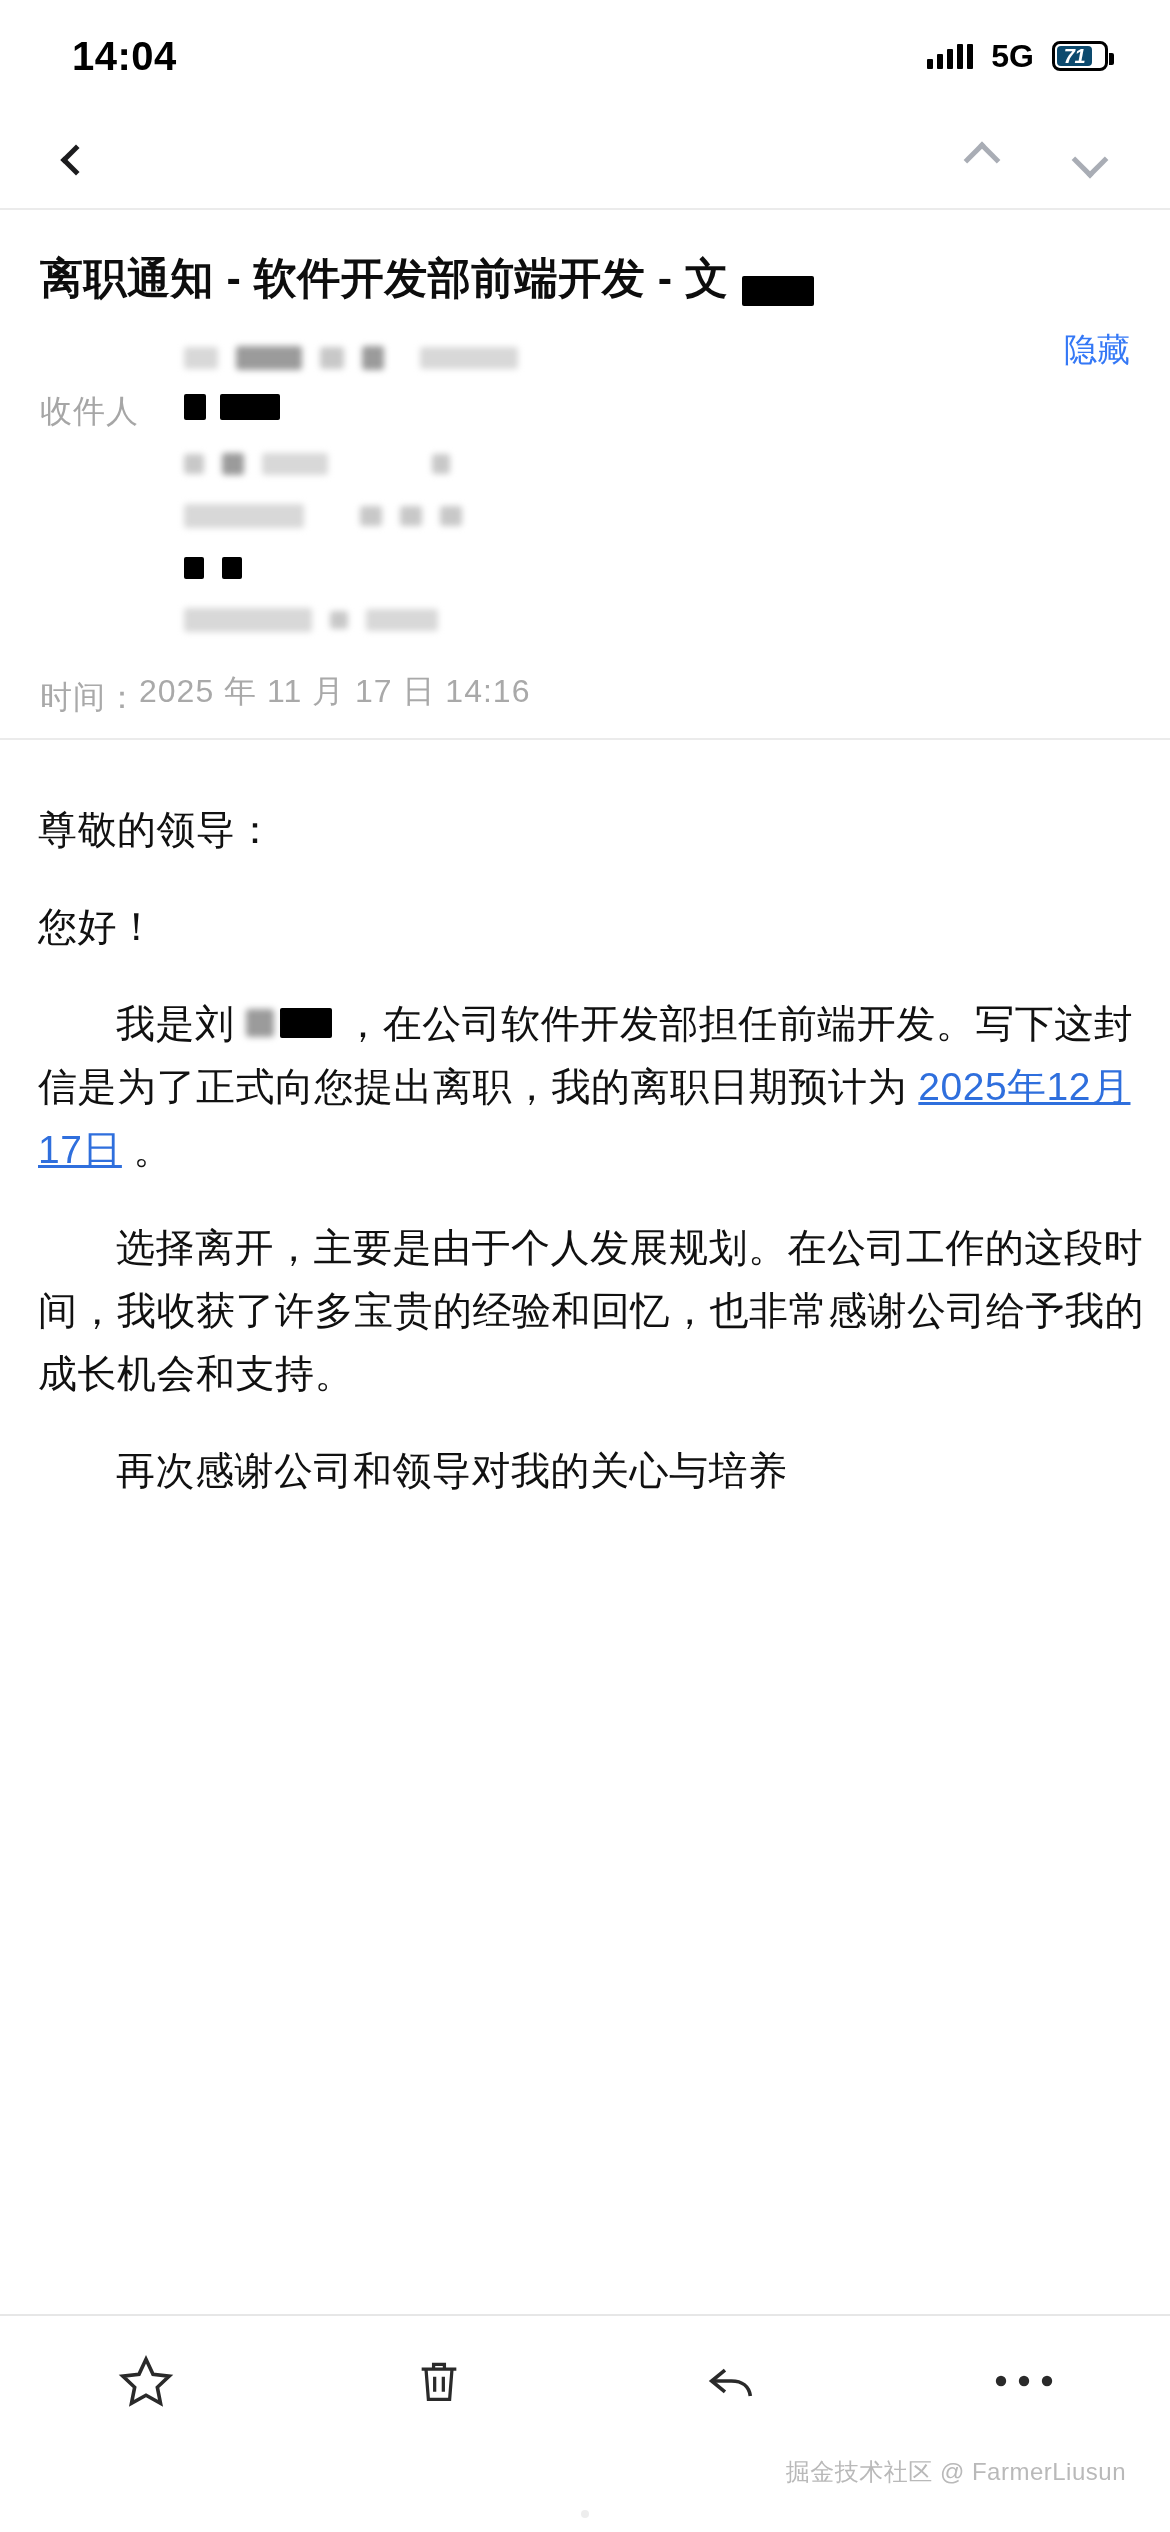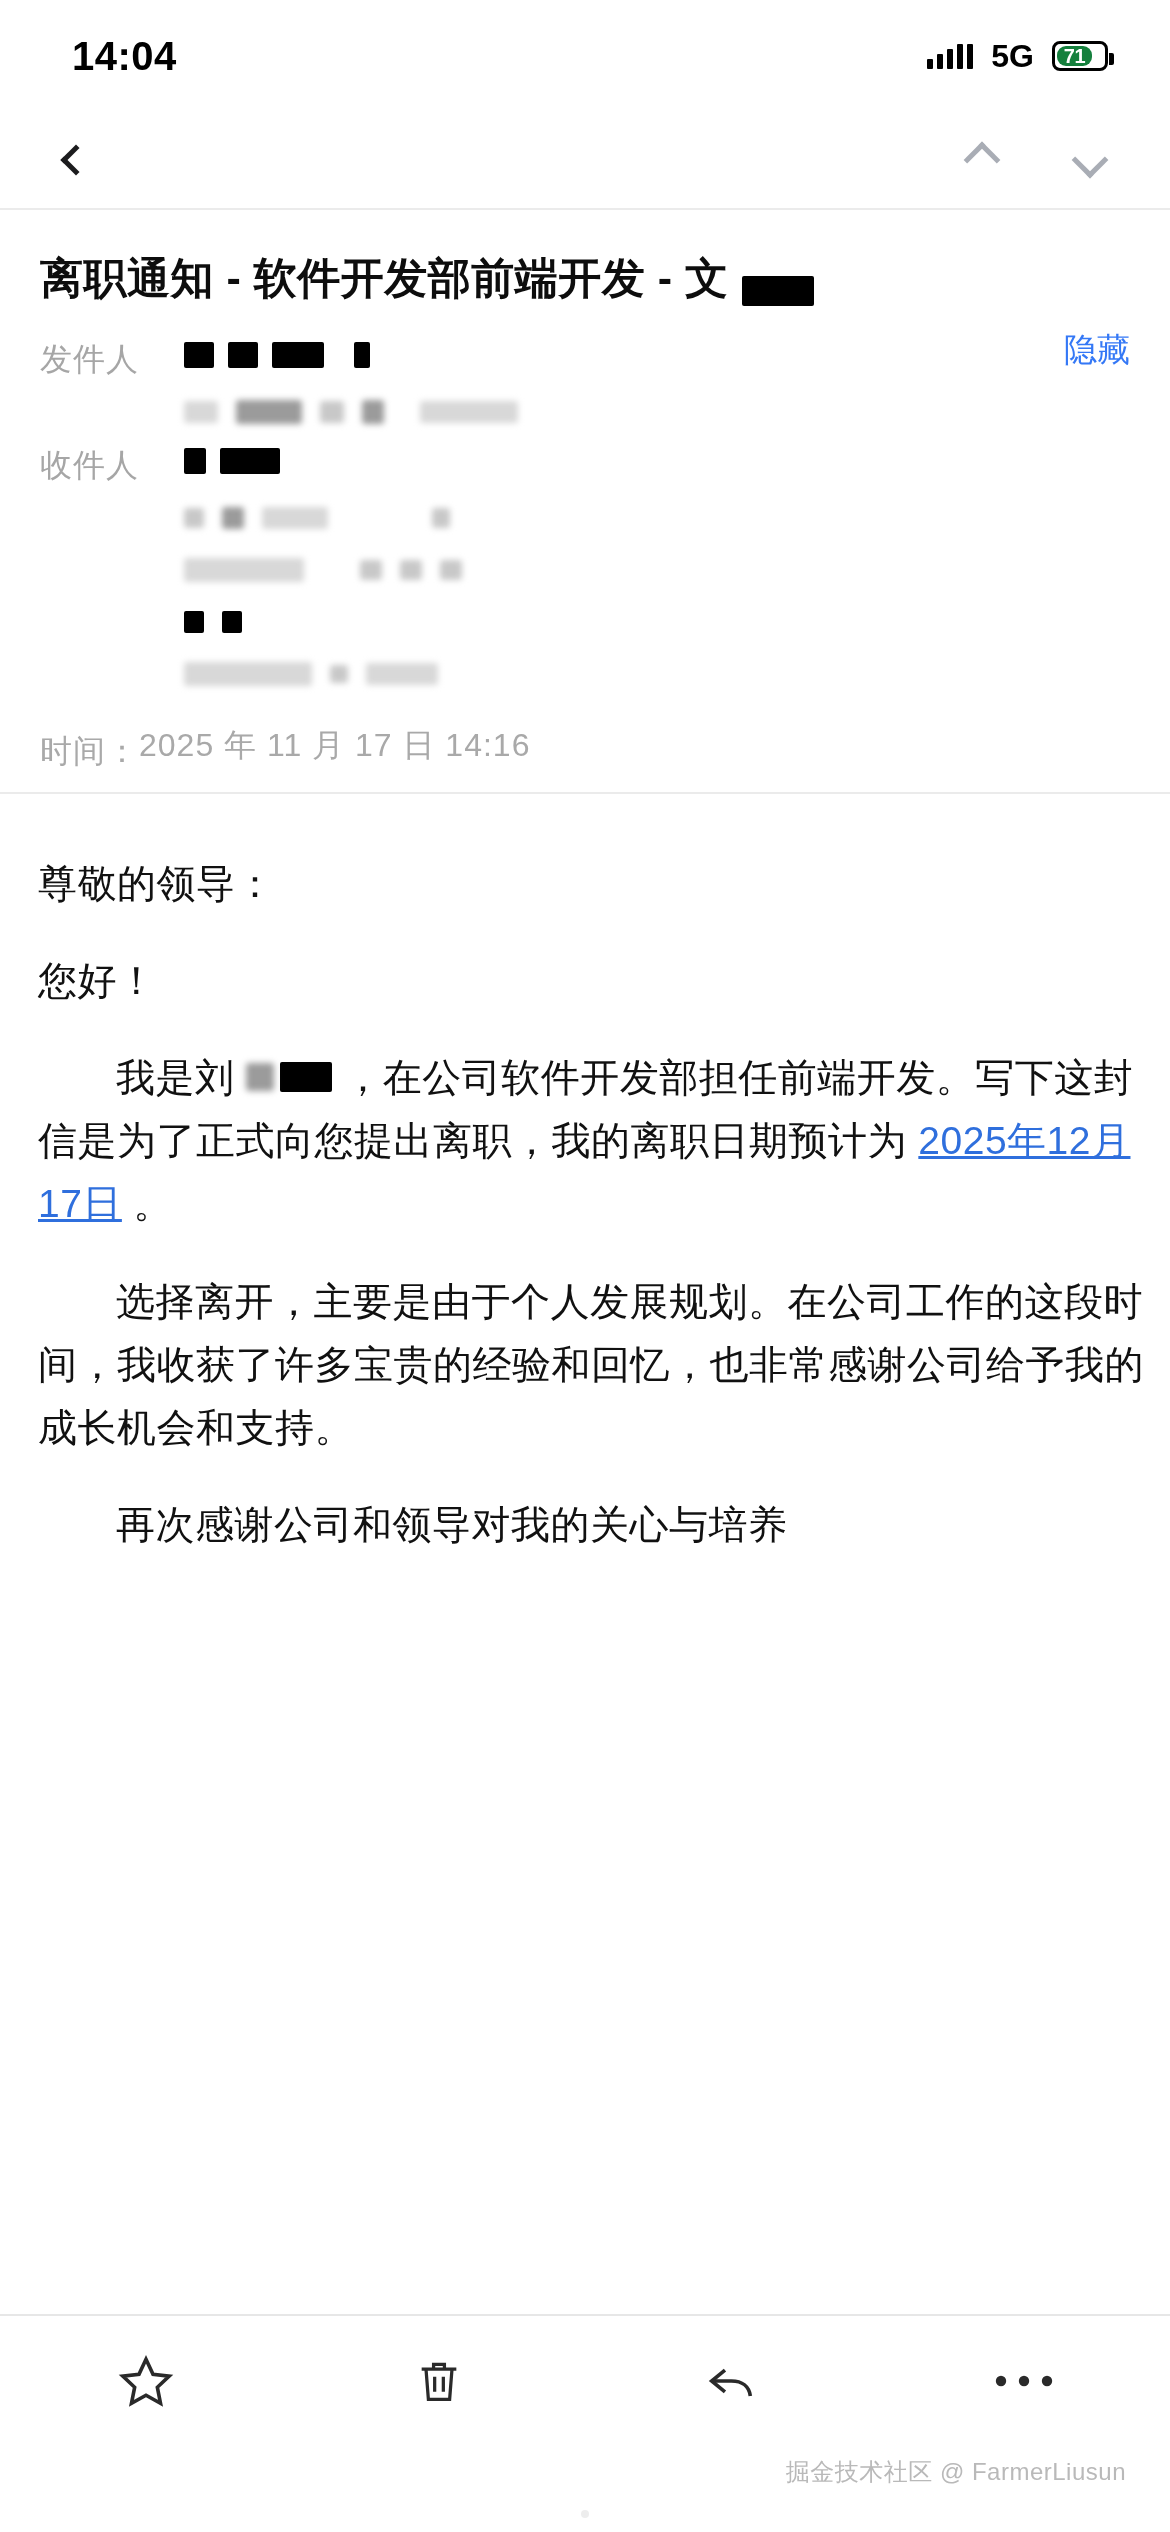--- a/index.html
+++ b/index.html
@@ -78,27 +78,28 @@
     content: "";
     position: absolute;
     right: -9px;
     top: 9px;
     width: 5px;
     height: 12px;
     background: #000;
     border-radius: 0 2px 2px 0;
   }
   .battery-fill {
-    background: #15803d;
+    background: #0c4a6e;
     height: 100%;
-    border-radius: 9px;
+    border-radius: 4px;
     width: 76%;
     display: flex;
     align-items: center;
     justify-content: center;
+    font-style: italic;
   }
   .battery-text {
     font-size: 20px;
     font-weight: bold;
     color: #fff;
     line-height: 1;
     letter-spacing: -0.5px;
   }
 
   
@@ -333,29 +334,20 @@
   <div class="subject-wrap">
     <div class="subject">
       <span>离职通知 - 软件开发部前端开发 - 文</span>
       <span class="redact" style="width:72px;height:30px;margin-left:14px;"></span>
     </div>
   </div>
 
   <div class="meta">
     <span class="hide-link">隐藏</span>
 
-    <div class="meta-row">
-      <div class="meta-label">发件人</div>
-      <div class="meta-value">
-        <span class="redact" style="width:30px;height:26px;"></span>
-        <span class="redact" style="width:30px;height:26px;"></span>
-        <span class="redact" style="width:52px;height:26px;"></span>
-        <span class="redact" style="width:16px;height:26px;margin-left:16px;"></span>
-      </div>
-    </div>
     <div class="meta-sub">
       <span class="blurbox light" style="width:34px;height:22px;"></span>
       <span class="blurbox dark" style="width:66px;height:24px;"></span>
       <span class="blurbox" style="width:24px;height:22px;"></span>
       <span class="blurbox dark" style="width:22px;height:24px;"></span>
       <span class="blurbox light" style="width:98px;height:22px;margin-left:18px;"></span>
     </div>
 
     <div class="meta-row">
       <div class="meta-label">收件人</div>

